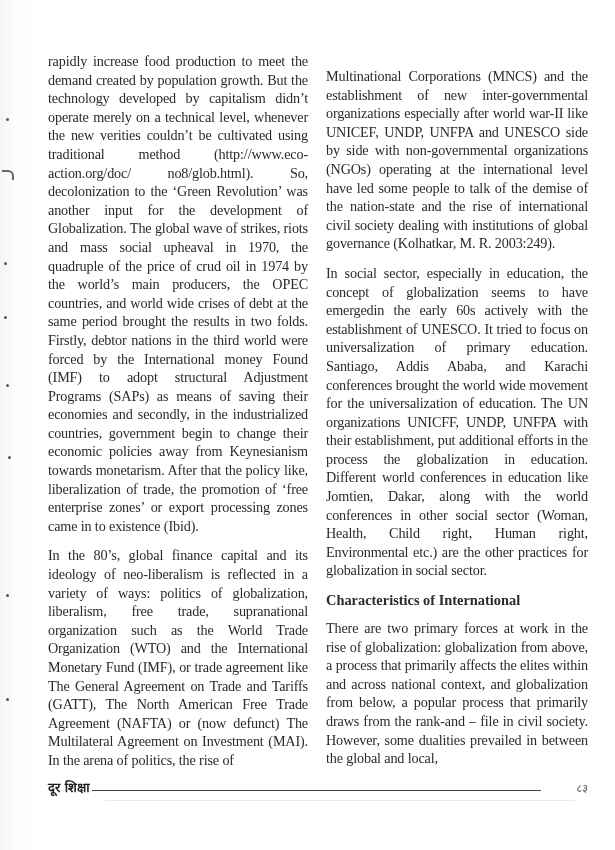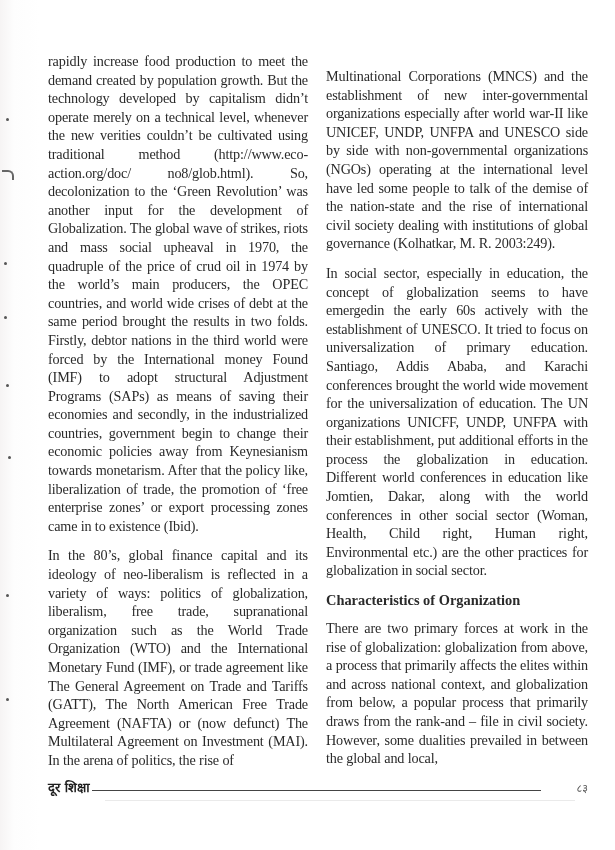--- a/index.html
+++ b/index.html
@@ -114,21 +114,21 @@
   <div class="margin-mark" style="left:6px; top:698px;"></div>
 
   <div class="col col-left">
     <p>rapidly increase food production to meet the demand created by population growth. But the technology developed by capitalism didn’t operate merely on a technical level, whenever the new verities couldn’t be cultivated using traditional method (http://www.eco-action.org/doc/ no8/glob.html). So, decolonization to the ‘Green Revolution’ was another input for the development of Globalization. The global wave of strikes, riots and mass social upheaval in 1970, the quadruple of the price of crud oil in 1974 by the world’s main producers, the OPEC countries, and world wide crises of debt at the same period brought the results in two folds. Firstly, debtor nations in the third world were forced by the International money Found (IMF) to adopt structural Adjustment Programs (SAPs) as means of saving their economies and secondly, in the industrialized countries, government begin to change their economic policies away from Keynesianism towards monetarism. After that the policy like, liberalization of trade, the promotion of ‘free enterprise zones’ or export processing zones came in to  existence (Ibid).</p>
     <p>In the 80’s, global finance capital and its ideology of neo-liberalism is reflected in a variety of ways: politics of globalization, liberalism, free trade, supranational organization such as the World Trade Organization (WTO) and the International Monetary Fund (IMF), or trade agreement like The General Agreement on Trade and Tariffs (GATT), The North American Free Trade Agreement (NAFTA) or (now defunct) The Multilateral Agreement on Investment (MAI). In the arena of politics, the rise of</p>
   </div>
 
   <div class="col col-right">
     <p>Multinational Corporations (MNCS) and the establishment of new inter-governmental organizations especially after world war-II like UNICEF, UNDP, UNFPA and UNESCO side by side with non-governmental organizations (NGOs) operating at the international level have led some people to talk of the demise of the nation-state and the rise of international civil society dealing with institutions of global governance (Kolhatkar, M. R. 2003:249).</p>
     <p>In social sector, especially in education, the concept of globalization seems to have emergedin the  early 60s actively with the establishment of UNESCO. It tried to focus on universalization of primary education. Santiago, Addis Ababa, and Karachi conferences brought the world wide movement for the universalization of education. The UN organizations UNICFF, UNDP, UNFPA with their establishment, put additional efforts in the process the globalization in education. Different world conferences in education like Jomtien, Dakar, along with the world conferences in other social sector (Woman, Health, Child right, Human right, Environmental etc.) are the other practices for globalization in social sector.</p>
-    <h3>Characteristics of Organization</h3>
+    <h3>Characteristics of International</h3>
     <p>There are two primary forces at work in the rise of globalization: globalization from above, a process that primarily affects the elites within and across national context, and globalization from below, a popular process that primarily draws from the rank-and – file in civil society. However, some dualities prevailed in between the global and local,</p>
   </div>
 
   <div class="footer">
     <span class="footer-title">दूर शिक्षा</span>
     <span class="footer-rule"></span>
     <span class="footer-page">८३</span>
   </div>
   <div class="ghost-rule"></div>
 

